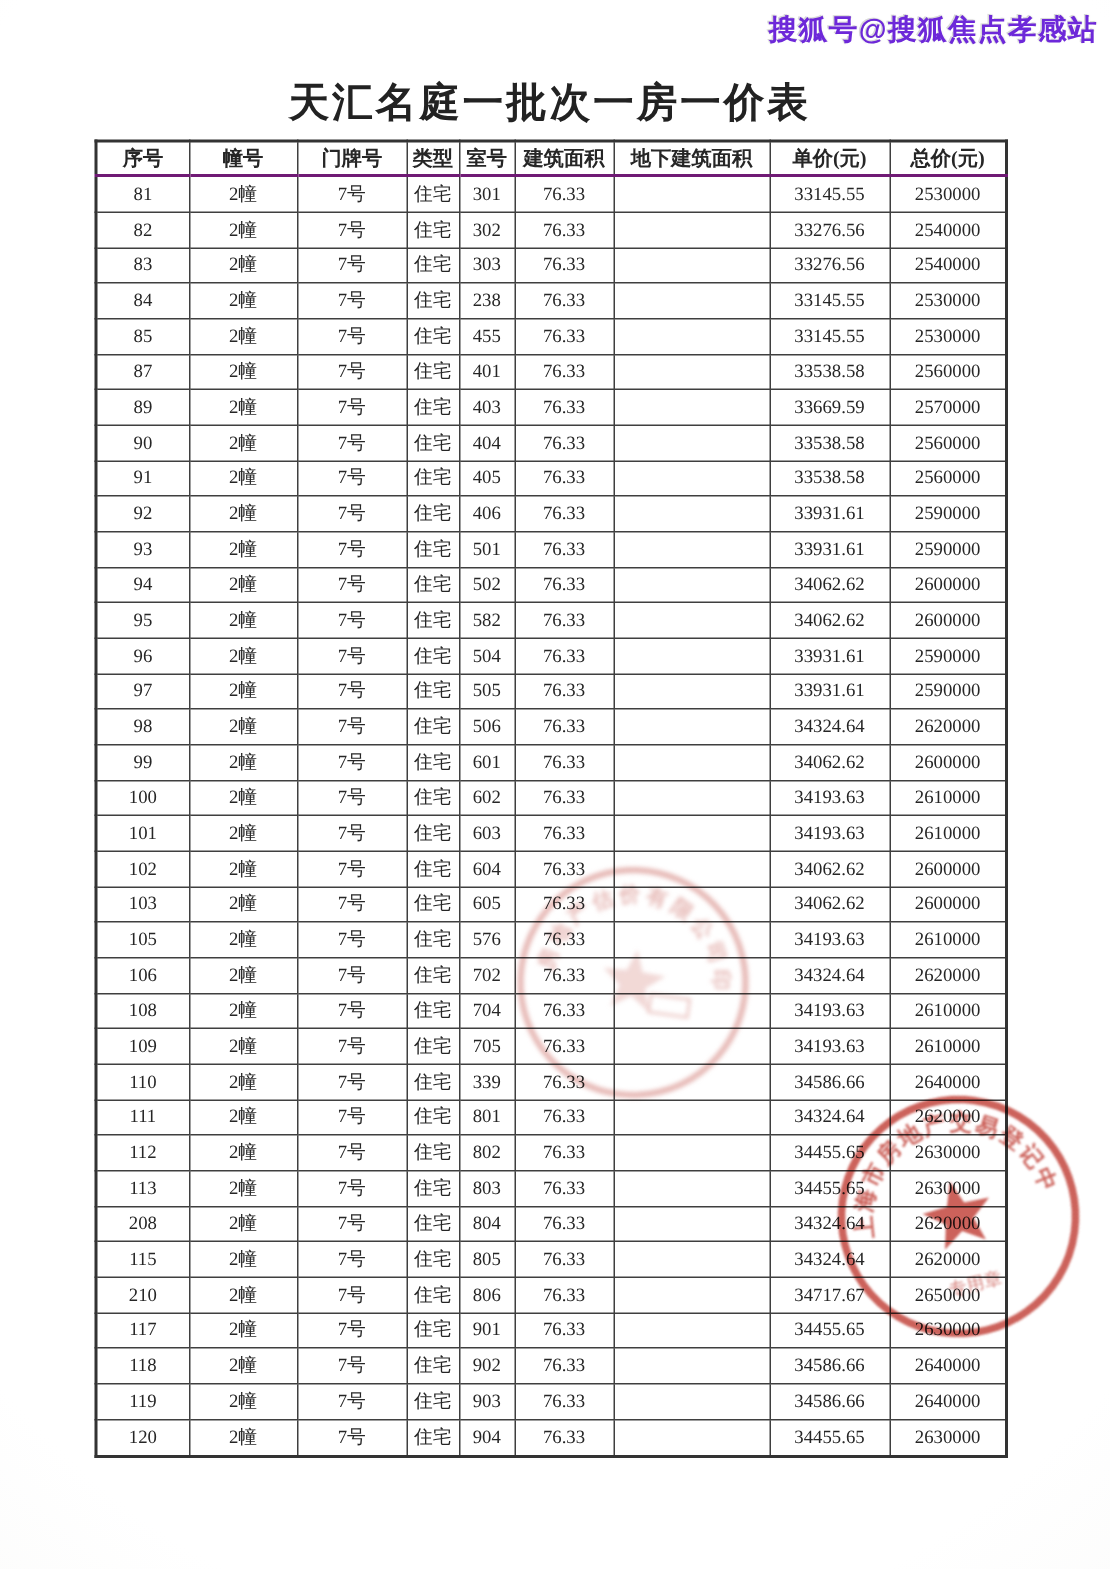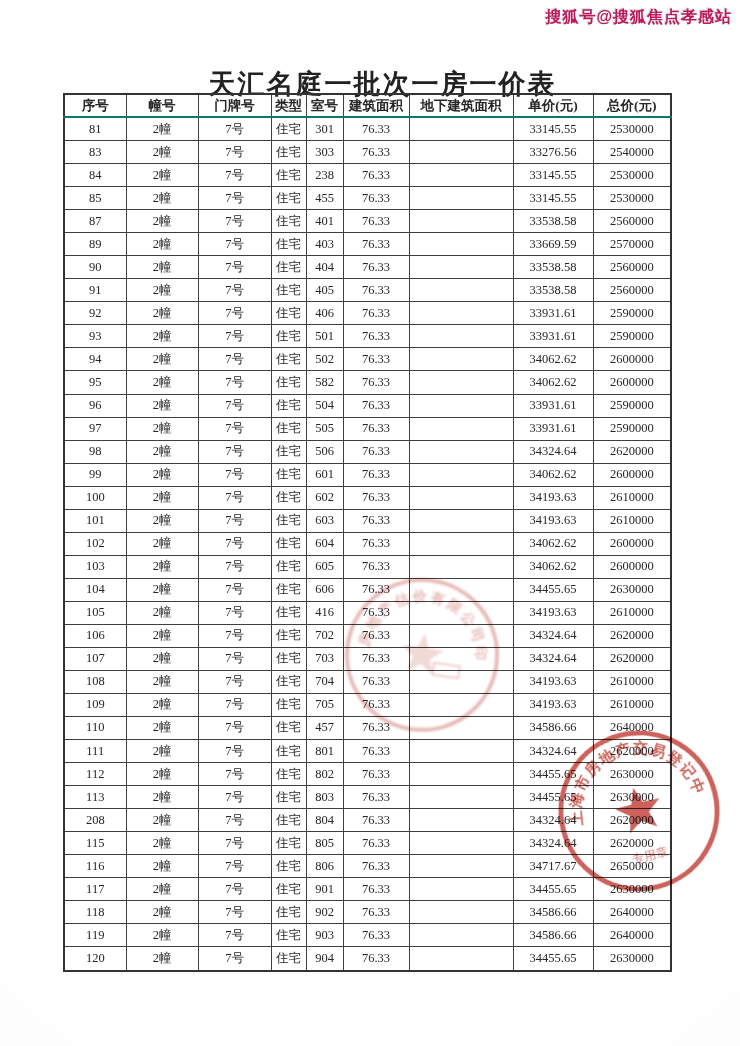--- a/index.html
+++ b/index.html
@@ -5,44 +5,44 @@
   html,body{margin:0;padding:0;}
   body{
     width:740px;height:1046px;position:relative;overflow:hidden;
     font-family:"Liberation Serif","DejaVu Serif",serif;
     background:
       radial-gradient(130% 110% at 50% 45%, #ffffff 55%, #f4f4f2 92%, #ededeb 100%);
   }
   .watermark{
     position:absolute;top:7px;right:8px;
     font-family:"Liberation Sans","DejaVu Sans",sans-serif;
-    font-weight:700;font-size:16px;letter-spacing:1px;
-    color:#be185d;
+    font-weight:700;font-size:19px;letter-spacing:1px;
+    color:#6d28d9;
     text-shadow:1px 1px 0 #ffffff,-1px -1px 0 #d8d8d8,0 0 1px #a0a0a0;
   }
   .doc-title{
-    position:absolute;top:50px;left:63px;width:607px;margin:16px;
+    position:absolute;top:50px;left:63px;width:607px;margin:0;
     text-align:center;font-size:27px;font-weight:700;
     letter-spacing:2px;color:#222;
   }
   table.price-table{
     position:absolute;top:93px;left:63px;width:607px;height:879px;
     border-collapse:collapse;table-layout:fixed;
     background:transparent;
   }
   table.price-table th,table.price-table td{
     border:1px solid #3f3f3f;
     text-align:center;vertical-align:middle;
     padding:0;color:#262626;
     white-space:nowrap;overflow:hidden;
   }
   table.price-table{border:2px solid #333;}
   table.price-table th{
     height:21px;font-size:13.5px;font-weight:600;
-    border-bottom:2px solid #0f766e;
+    border-bottom:2px solid #701a75;
   }
   table.price-table td{font-size:12.5px;}
   
   .seal{
     position:absolute;pointer-events:none;mix-blend-mode:multiply;
   }
   .seal-1{left:340px;top:573px;filter:blur(1.3px);opacity:.42;transform:rotate(8deg);}
   .seal-2{left:554px;top:726px;filter:blur(.7px);opacity:.8;transform:rotate(-14deg);}
 </style>
 </head>
@@ -83,31 +83,42 @@
         <td>2幢</td>
         <td>7号</td>
         <td>住宅</td>
         <td>301</td>
         <td>76.33</td>
         <td></td>
         <td>33145.55</td>
         <td>2530000</td>
       </tr>
       <tr>
-        <td>83</td>
-        <td>2幢</td>
-        <td>7号</td>
-        <td>住宅</td>
-        <td>303</td>
+        <td>82</td>
+        <td>2幢</td>
+        <td>7号</td>
+        <td>住宅</td>
+        <td>302</td>
         <td>76.33</td>
         <td></td>
         <td>33276.56</td>
         <td>2540000</td>
       </tr>
       <tr>
+        <td>83</td>
+        <td>2幢</td>
+        <td>7号</td>
+        <td>住宅</td>
+        <td>303</td>
+        <td>76.33</td>
+        <td></td>
+        <td>33276.56</td>
+        <td>2540000</td>
+      </tr>
+      <tr>
         <td>84</td>
         <td>2幢</td>
         <td>7号</td>
         <td>住宅</td>
         <td>238</td>
         <td>76.33</td>
         <td></td>
         <td>33145.55</td>
         <td>2530000</td>
       </tr>
@@ -292,153 +303,131 @@
         <td>2幢</td>
         <td>7号</td>
         <td>住宅</td>
         <td>605</td>
         <td>76.33</td>
         <td></td>
         <td>34062.62</td>
         <td>2600000</td>
       </tr>
       <tr>
-        <td>104</td>
-        <td>2幢</td>
-        <td>7号</td>
-        <td>住宅</td>
-        <td>606</td>
+        <td>105</td>
+        <td>2幢</td>
+        <td>7号</td>
+        <td>住宅</td>
+        <td>576</td>
+        <td>76.33</td>
+        <td></td>
+        <td>34193.63</td>
+        <td>2610000</td>
+      </tr>
+      <tr>
+        <td>106</td>
+        <td>2幢</td>
+        <td>7号</td>
+        <td>住宅</td>
+        <td>702</td>
+        <td>76.33</td>
+        <td></td>
+        <td>34324.64</td>
+        <td>2620000</td>
+      </tr>
+      <tr>
+        <td>108</td>
+        <td>2幢</td>
+        <td>7号</td>
+        <td>住宅</td>
+        <td>704</td>
+        <td>76.33</td>
+        <td></td>
+        <td>34193.63</td>
+        <td>2610000</td>
+      </tr>
+      <tr>
+        <td>109</td>
+        <td>2幢</td>
+        <td>7号</td>
+        <td>住宅</td>
+        <td>705</td>
+        <td>76.33</td>
+        <td></td>
+        <td>34193.63</td>
+        <td>2610000</td>
+      </tr>
+      <tr>
+        <td>110</td>
+        <td>2幢</td>
+        <td>7号</td>
+        <td>住宅</td>
+        <td>339</td>
+        <td>76.33</td>
+        <td></td>
+        <td>34586.66</td>
+        <td>2640000</td>
+      </tr>
+      <tr>
+        <td>111</td>
+        <td>2幢</td>
+        <td>7号</td>
+        <td>住宅</td>
+        <td>801</td>
+        <td>76.33</td>
+        <td></td>
+        <td>34324.64</td>
+        <td>2620000</td>
+      </tr>
+      <tr>
+        <td>112</td>
+        <td>2幢</td>
+        <td>7号</td>
+        <td>住宅</td>
+        <td>802</td>
         <td>76.33</td>
         <td></td>
         <td>34455.65</td>
         <td>2630000</td>
       </tr>
       <tr>
-        <td>105</td>
-        <td>2幢</td>
-        <td>7号</td>
-        <td>住宅</td>
-        <td>416</td>
-        <td>76.33</td>
-        <td></td>
-        <td>34193.63</td>
-        <td>2610000</td>
-      </tr>
-      <tr>
-        <td>106</td>
-        <td>2幢</td>
-        <td>7号</td>
-        <td>住宅</td>
-        <td>702</td>
+        <td>113</td>
+        <td>2幢</td>
+        <td>7号</td>
+        <td>住宅</td>
+        <td>803</td>
+        <td>76.33</td>
+        <td></td>
+        <td>34455.65</td>
+        <td>2630000</td>
+      </tr>
+      <tr>
+        <td>208</td>
+        <td>2幢</td>
+        <td>7号</td>
+        <td>住宅</td>
+        <td>804</td>
         <td>76.33</td>
         <td></td>
         <td>34324.64</td>
         <td>2620000</td>
       </tr>
       <tr>
-        <td>107</td>
-        <td>2幢</td>
-        <td>7号</td>
-        <td>住宅</td>
-        <td>703</td>
+        <td>115</td>
+        <td>2幢</td>
+        <td>7号</td>
+        <td>住宅</td>
+        <td>805</td>
         <td>76.33</td>
         <td></td>
         <td>34324.64</td>
         <td>2620000</td>
       </tr>
       <tr>
-        <td>108</td>
-        <td>2幢</td>
-        <td>7号</td>
-        <td>住宅</td>
-        <td>704</td>
-        <td>76.33</td>
-        <td></td>
-        <td>34193.63</td>
-        <td>2610000</td>
-      </tr>
-      <tr>
-        <td>109</td>
-        <td>2幢</td>
-        <td>7号</td>
-        <td>住宅</td>
-        <td>705</td>
-        <td>76.33</td>
-        <td></td>
-        <td>34193.63</td>
-        <td>2610000</td>
-      </tr>
-      <tr>
-        <td>110</td>
-        <td>2幢</td>
-        <td>7号</td>
-        <td>住宅</td>
-        <td>457</td>
-        <td>76.33</td>
-        <td></td>
-        <td>34586.66</td>
-        <td>2640000</td>
-      </tr>
-      <tr>
-        <td>111</td>
-        <td>2幢</td>
-        <td>7号</td>
-        <td>住宅</td>
-        <td>801</td>
-        <td>76.33</td>
-        <td></td>
-        <td>34324.64</td>
-        <td>2620000</td>
-      </tr>
-      <tr>
-        <td>112</td>
-        <td>2幢</td>
-        <td>7号</td>
-        <td>住宅</td>
-        <td>802</td>
-        <td>76.33</td>
-        <td></td>
-        <td>34455.65</td>
-        <td>2630000</td>
-      </tr>
-      <tr>
-        <td>113</td>
-        <td>2幢</td>
-        <td>7号</td>
-        <td>住宅</td>
-        <td>803</td>
-        <td>76.33</td>
-        <td></td>
-        <td>34455.65</td>
-        <td>2630000</td>
-      </tr>
-      <tr>
-        <td>208</td>
-        <td>2幢</td>
-        <td>7号</td>
-        <td>住宅</td>
-        <td>804</td>
-        <td>76.33</td>
-        <td></td>
-        <td>34324.64</td>
-        <td>2620000</td>
-      </tr>
-      <tr>
-        <td>115</td>
-        <td>2幢</td>
-        <td>7号</td>
-        <td>住宅</td>
-        <td>805</td>
-        <td>76.33</td>
-        <td></td>
-        <td>34324.64</td>
-        <td>2620000</td>
-      </tr>
-      <tr>
-        <td>116</td>
+        <td>210</td>
         <td>2幢</td>
         <td>7号</td>
         <td>住宅</td>
         <td>806</td>
         <td>76.33</td>
         <td></td>
         <td>34717.67</td>
         <td>2650000</td>
       </tr>
       <tr>

